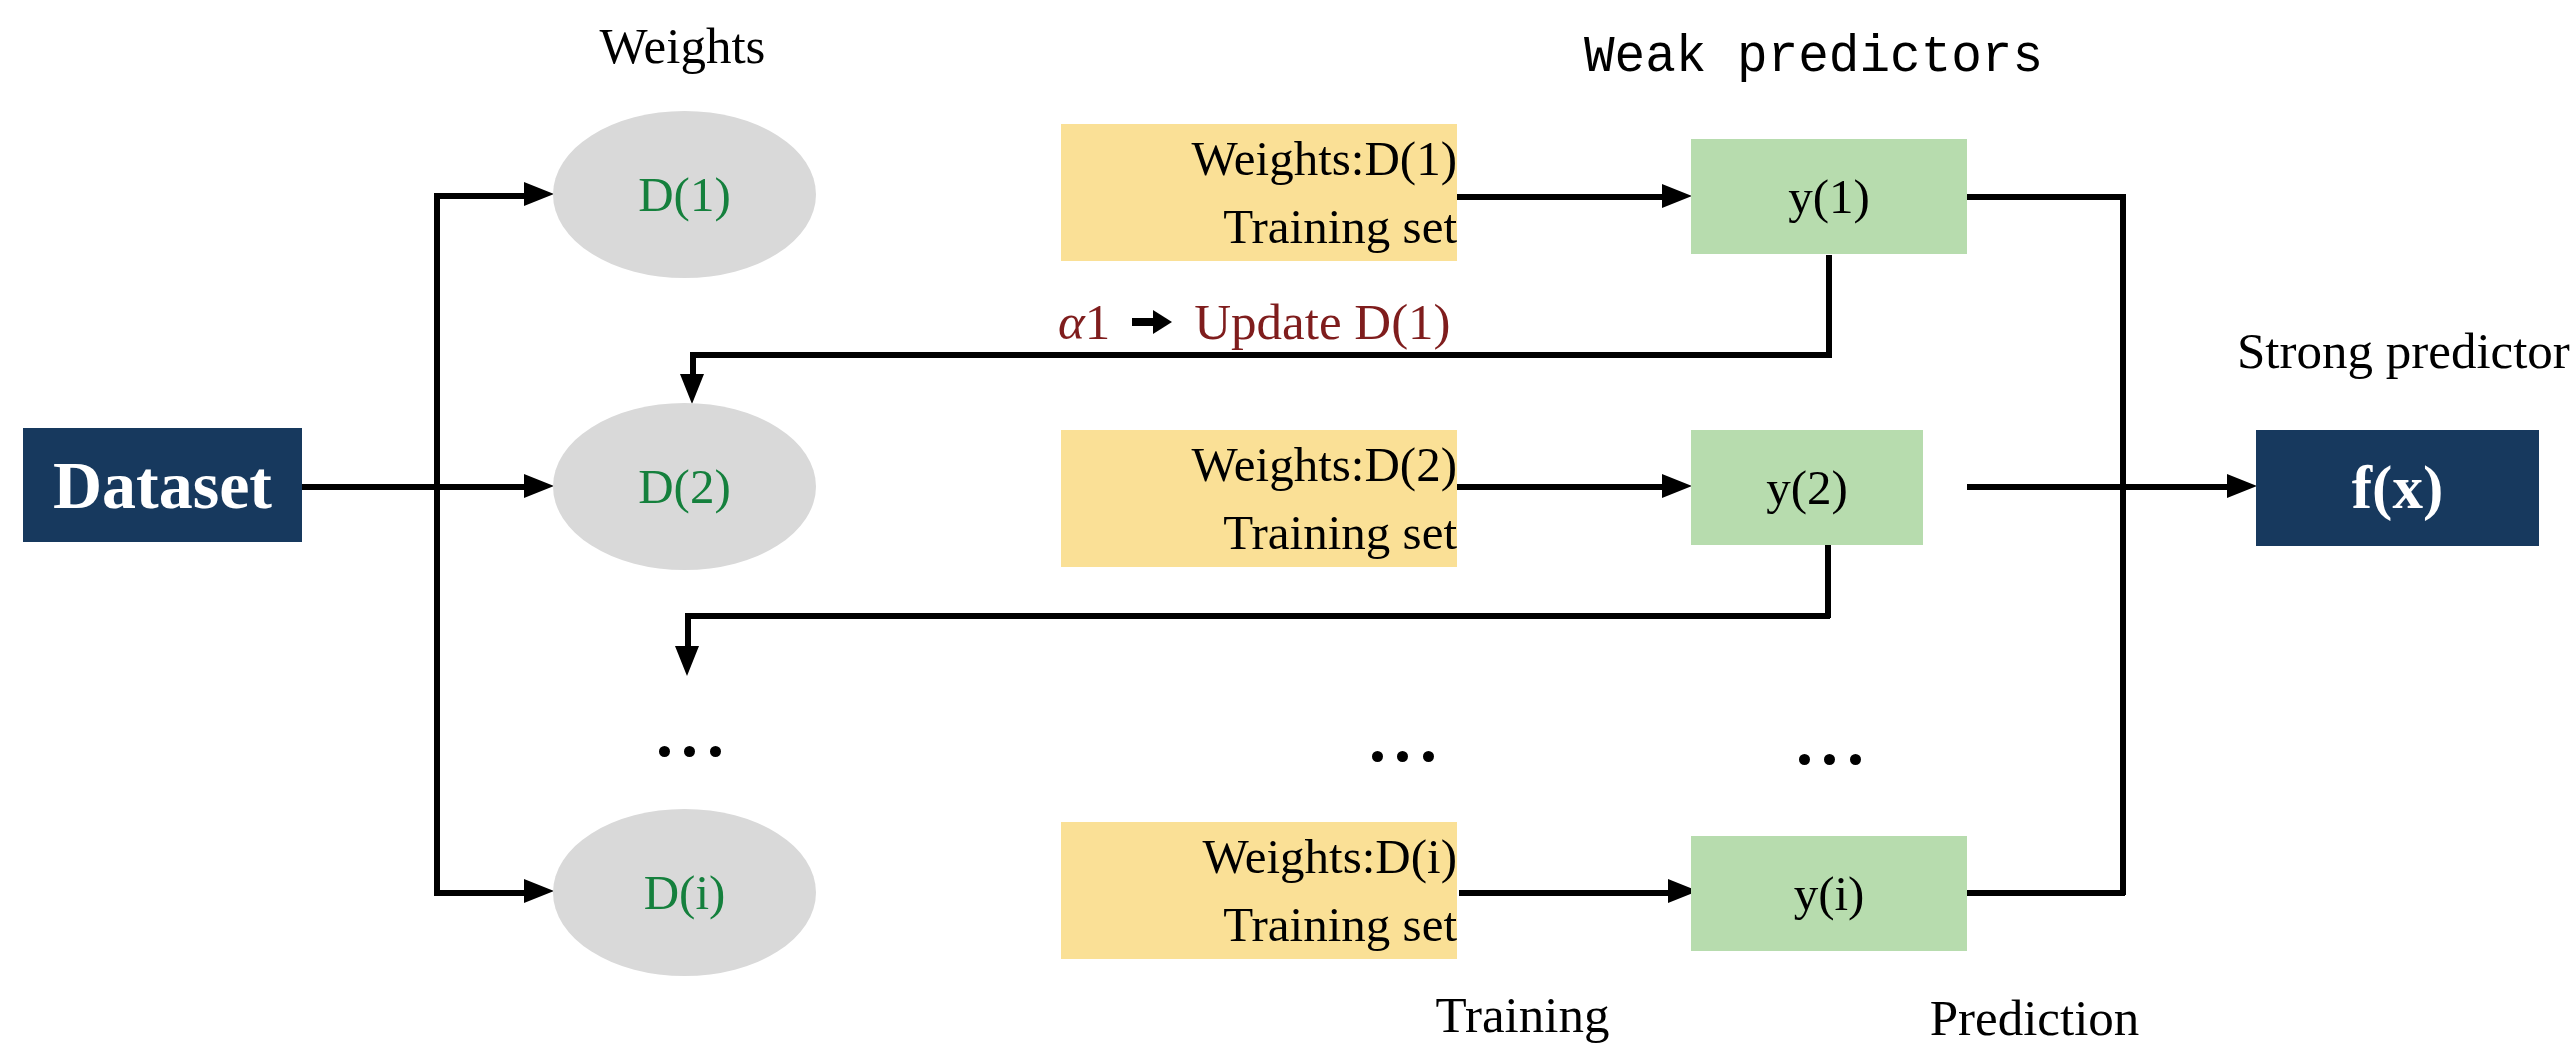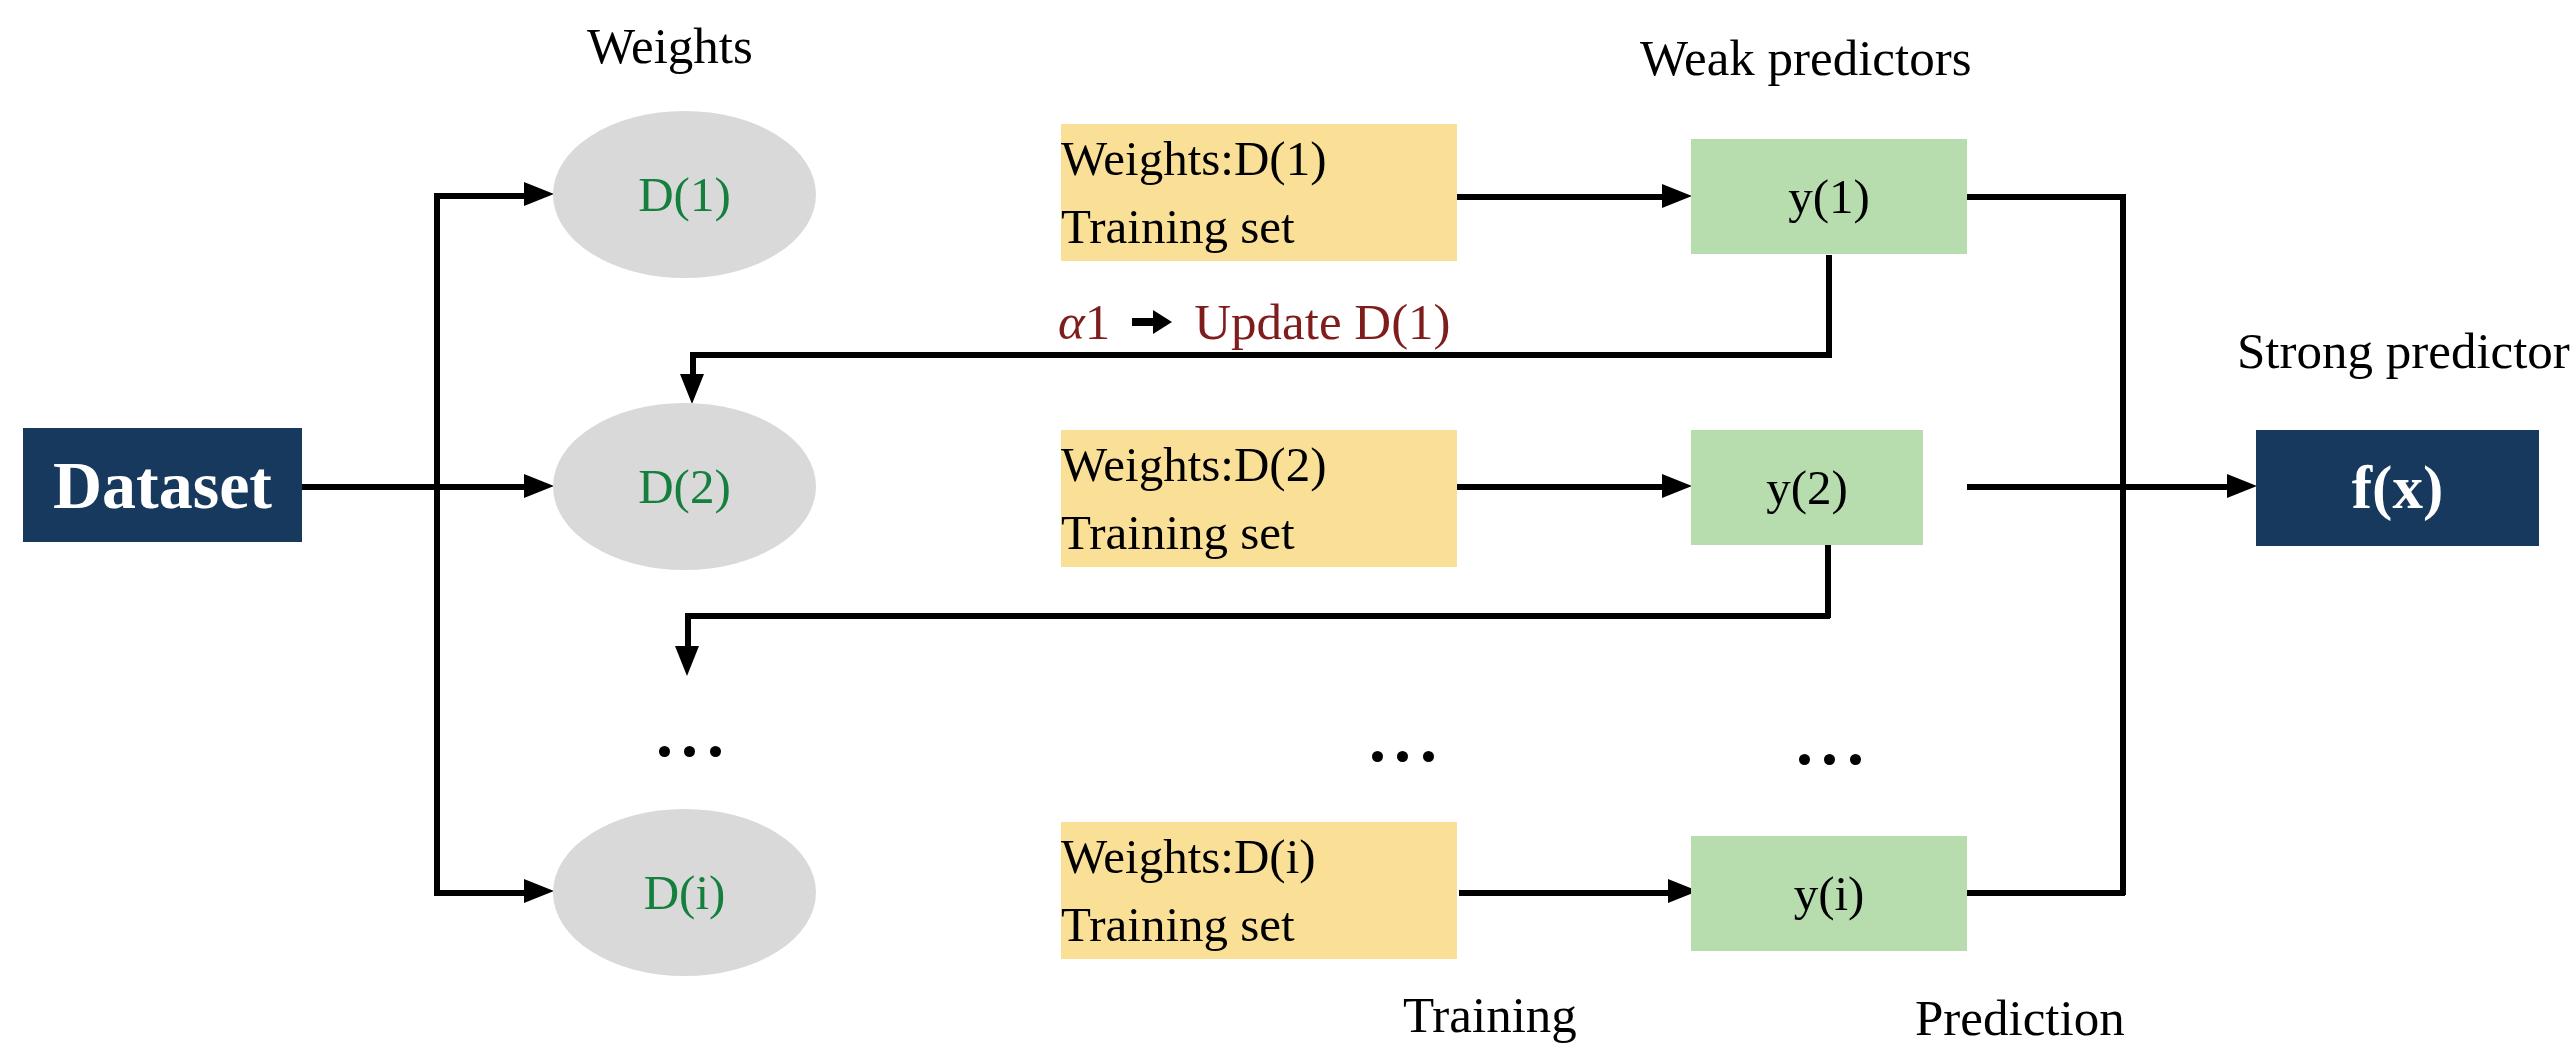--- a/index.html
+++ b/index.html
@@ -8,21 +8,21 @@
     position: relative;
     width: 2576px;
     height: 1054px;
     background: #ffffff;
     overflow: hidden;
   }
   .abs { position: absolute; }
   .label {
     color: #000000;
     font-size: 51px;
-    text-align: left;
+    text-align: center;
     white-space: nowrap;
     line-height: 1.1;
   }
   .node-navy {
     background: #17395E;
     color: #ffffff;
     display: flex;
     align-items: center;
     justify-content: center;
     font-weight: bold;
@@ -34,21 +34,21 @@
     display: flex;
     align-items: center;
     justify-content: center;
     font-size: 49px;
     color: #15803d;
   }
   .ybox {
     background: #FAE096;
     display: flex;
     flex-direction: column;
-    align-items: flex-start;
+    align-items: flex-end;
     justify-content: center;
     font-size: 49px;
     line-height: 68px;
     color: #000000;
     text-align: center;
   }
   .gbox {
     background: #B7DCAE;
     display: flex;
     align-items: center;
@@ -94,21 +94,21 @@
     border-bottom: 12px solid transparent;
     border-left: 19px solid #000000;
   }
 </style>
 </head>
 <body>
 
 <div id="stage">
 
   <div class="abs label" style="left:587px; top:17.5px; width:191px;">Weights</div>
-  <div class="abs label" style="left:1640px; top:30px; width:398px;">Weak predictors</div>
+  <div class="abs label" style="left:1584px; top:30px; width:398px;font-family:Liberation Mono, monospace;">Weak predictors</div>
   <div class="abs label" style="left:2237px; top:323px; width:318px;">Strong predictor</div>
   <div class="abs label" style="left:1403px; top:987px; width:239px;">Training</div>
   <div class="abs label" style="left:1915px; top:990px; width:239px;">Prediction</div>
 
   <div class="abs vline" style="left:434px; top:193px; height:703px;"></div>
   <div class="abs hline" style="left:434px; top:193px; width:92px;"></div>
   <div class="abs arr-r" style="left:524px; top:182px;"></div>
   <div class="abs hline" style="left:302px; top:484px; width:224px;"></div>
   <div class="abs arr-r" style="left:524px; top:474px;"></div>
   <div class="abs hline" style="left:434px; top:890px; width:92px;"></div>

